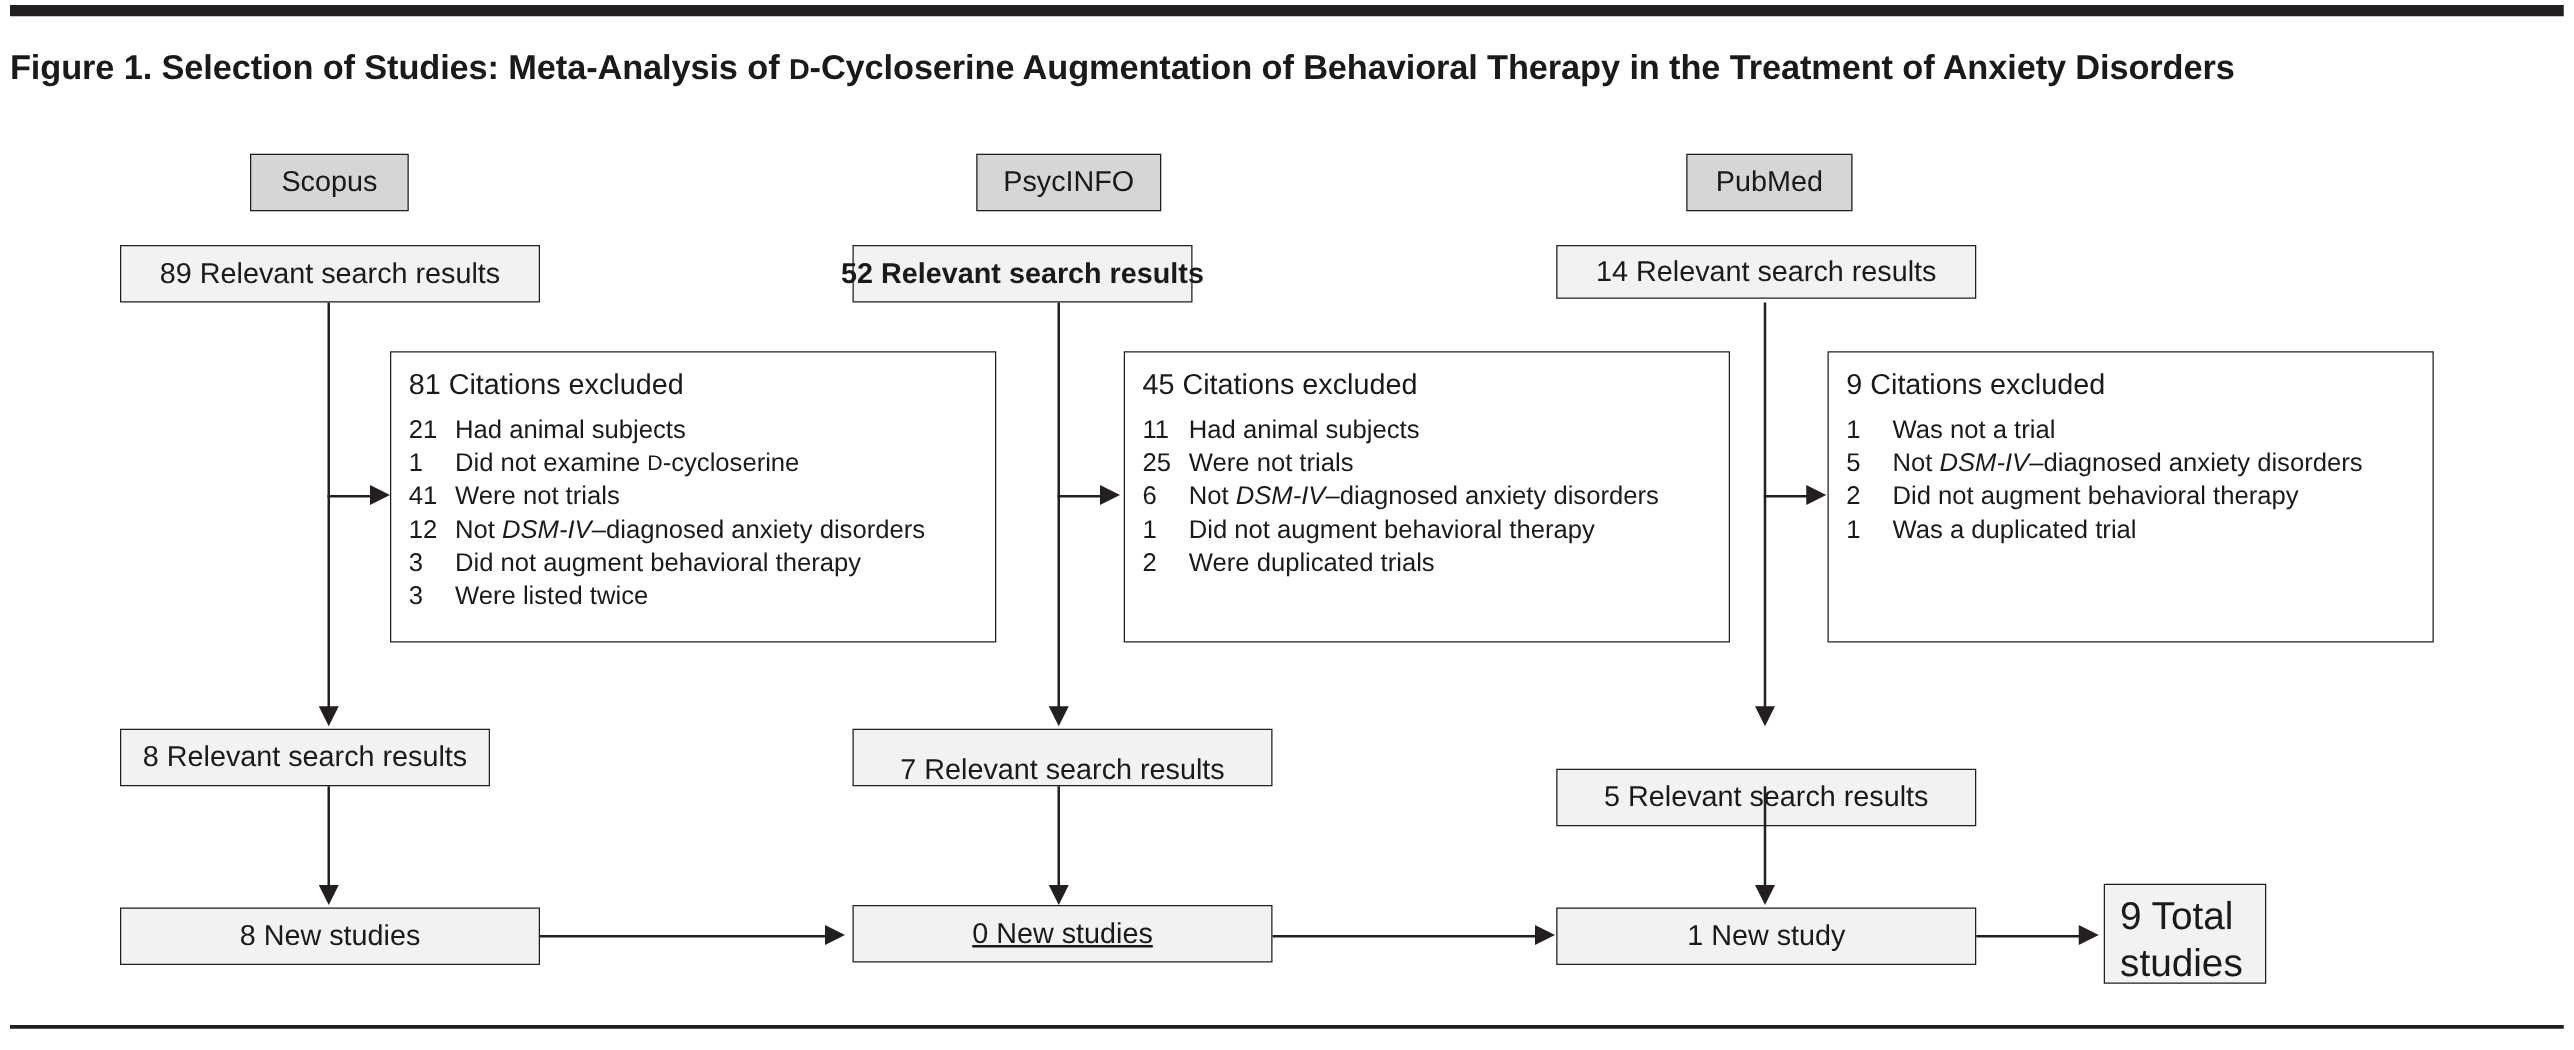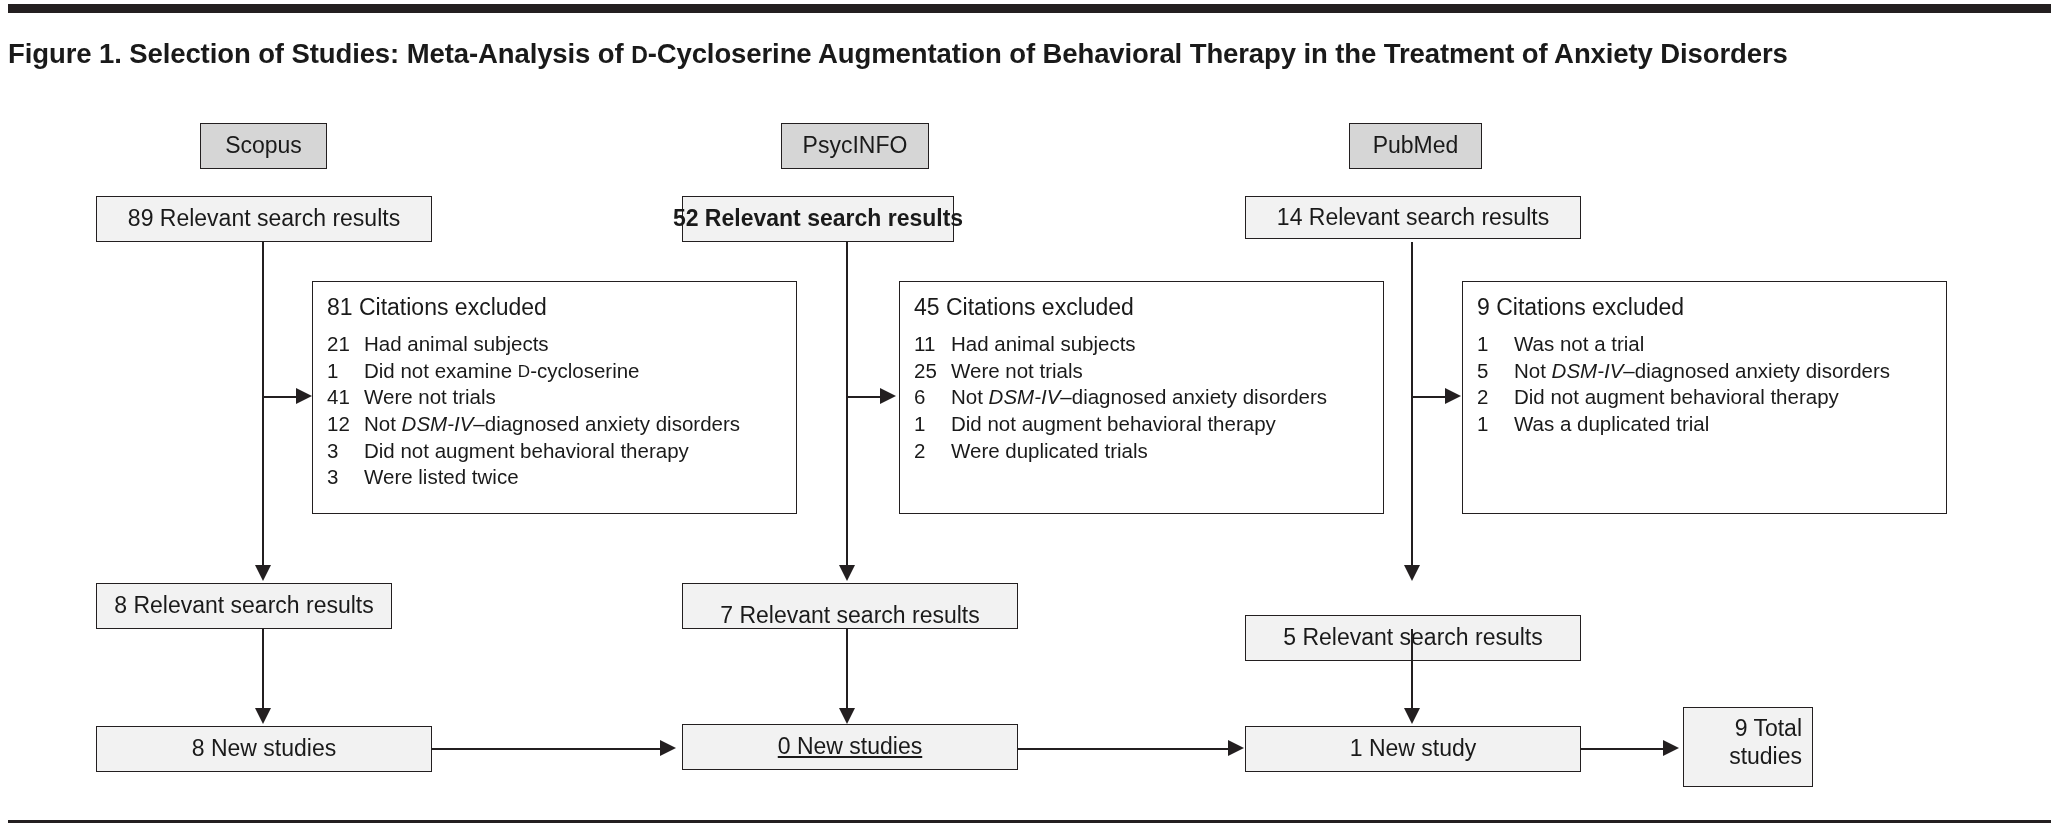--- a/index.html
+++ b/index.html
@@ -38,22 +38,22 @@
     border:1.8px solid #231f20;
     background:#f2f2f2;
     display:flex; align-items:center; justify-content:center;
     font-size:23px; line-height:1.1; color:#1a1a1a;
     white-space:nowrap;
   }
   .node.source {
     background:#d6d6d6;
   }
   .node.total {
-    display:block; text-align:right; padding:6px 10px 0 12px;
-    font-size:23px; line-height:1.22; white-space:normal;
+    display:block; text-align:left; padding:6px 10px 0 12px;
+    font-size:31px; line-height:1.22; white-space:normal;
   }
 
   
   .exclusion {
     position:absolute;
     border:1.8px solid #231f20;
     background:#ffffff;
     padding:12px 10px 10px 14px;
   }
   .exclusion .head {

